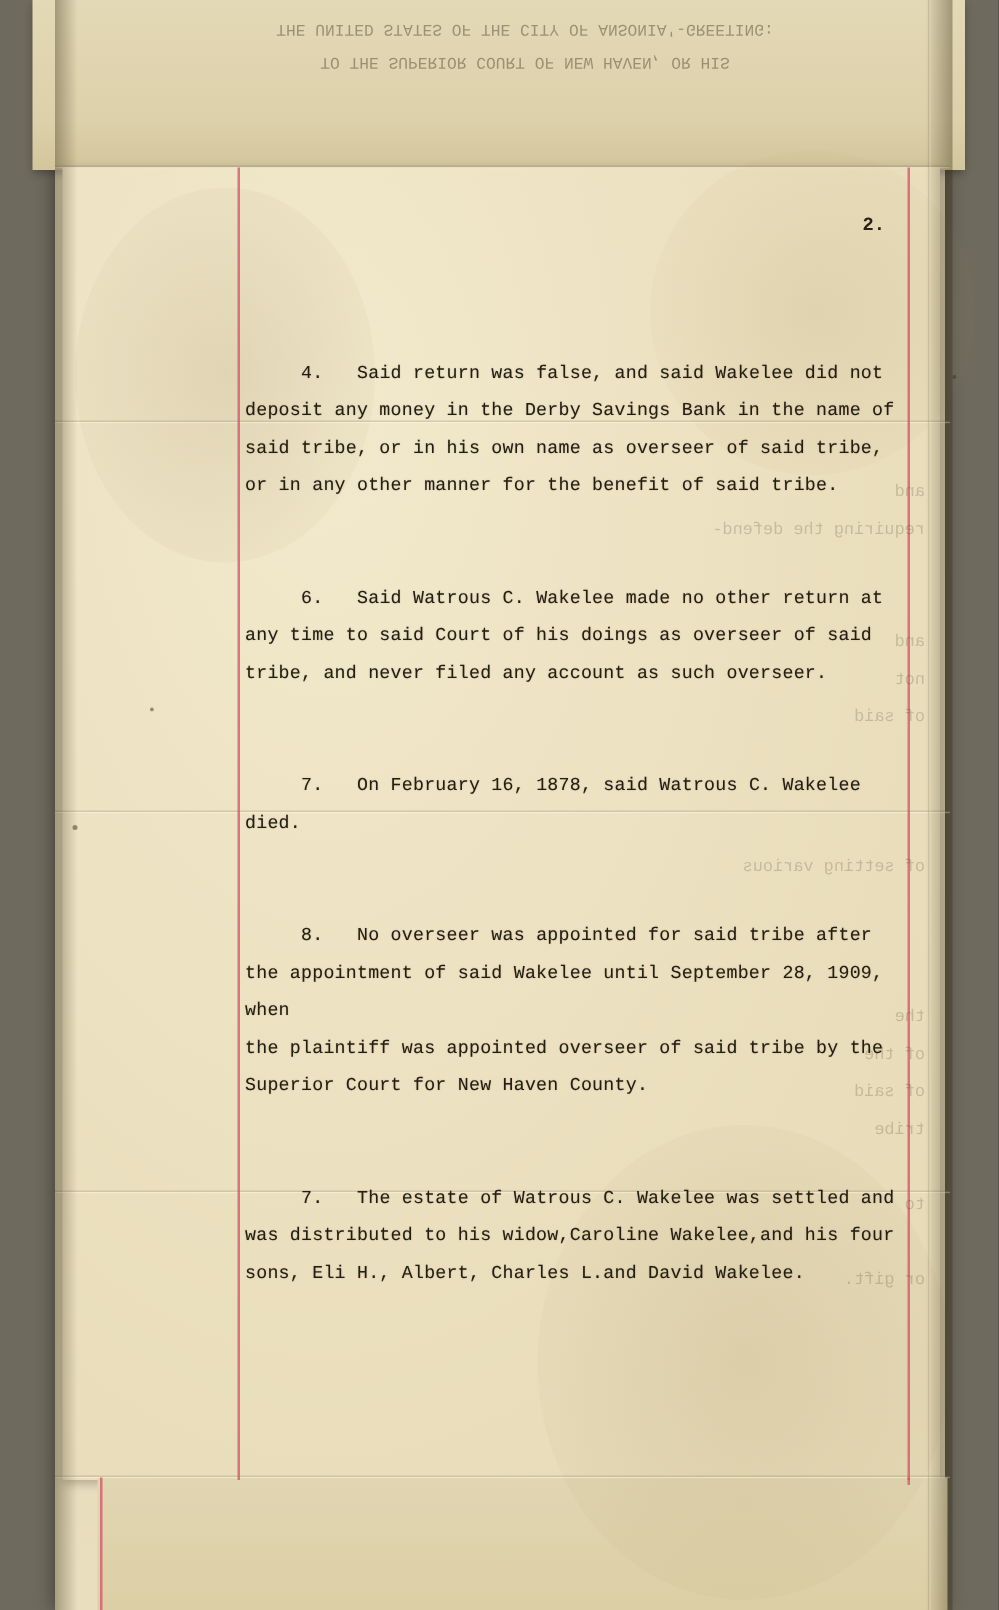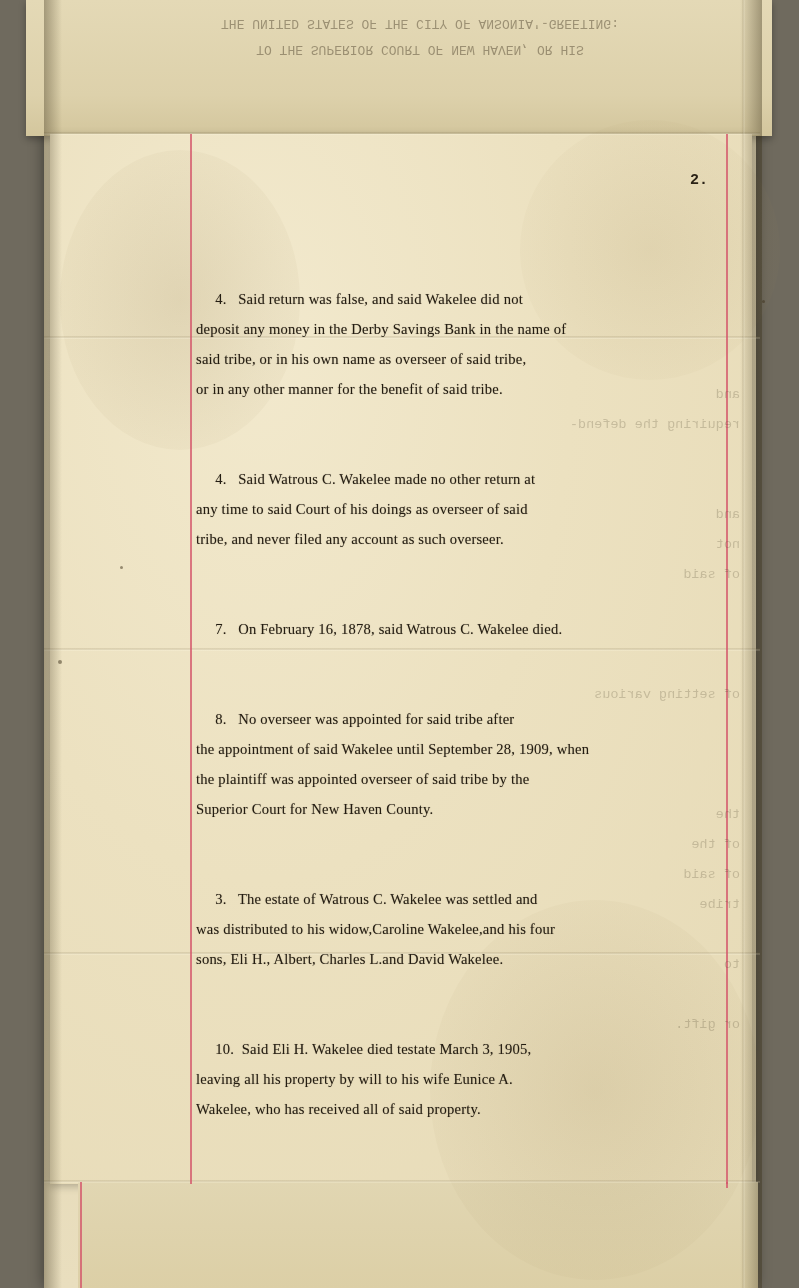--- a/index.html
+++ b/index.html
@@ -107,21 +107,20 @@
     color: #2a2216;
     font-family: "Liberation Mono", "DejaVu Sans Mono", monospace;
   }
   #body-text {
     left: 196px; top: 224px;
     width: 540px;
   }
   #body-text .para {
     margin: 0 0 0 0;
     white-space: pre-wrap;
-    font-family: Liberation Serif, serif;
   }
 
   
   .showthrough-top {
     position: absolute;
     left: 120px; top: 10px;
     width: 600px;
     transform: scaleY(-1);
     color: rgba(60,48,28,0.42);
     font-family: "Liberation Mono", "DejaVu Sans Mono", monospace;
@@ -206,34 +205,31 @@
 
 or gift.</div>
 
   <div id="page-number">2.</div>
 
   <div id="body-text" class="typed">
     <div class="para">     4.   Said return was false, and said Wakelee did not
 deposit any money in the Derby Savings Bank in the name of
 said tribe, or in his own name as overseer of said tribe,
 or in any other manner for the benefit of said tribe.</div>
-    <div class="para">     4.   Said Watrous C. Wakelee made no other return at
+    <div class="para">     6.   Said Watrous C. Wakelee made no other return at
 any time to said Court of his doings as overseer of said
 tribe, and never filed any account as such overseer.</div>
     <div class="para">     7.   On February 16, 1878, said Watrous C. Wakelee died.</div>
     <div class="para">     8.   No overseer was appointed for said tribe after
 the appointment of said Wakelee until September 28, 1909, when
 the plaintiff was appointed overseer of said tribe by the
 Superior Court for New Haven County.</div>
-    <div class="para">     3.   The estate of Watrous C. Wakelee was settled and
+    <div class="para">     7.   The estate of Watrous C. Wakelee was settled and
 was distributed to his widow,Caroline Wakelee,and his four
 sons, Eli H., Albert, Charles L.and David Wakelee.</div>
-    <div class="para">     10.  Said Eli H. Wakelee died testate March 3, 1905,
-leaving all his property by will to his wife Eunice A.
-Wakelee, who has received all of said property.</div>
     
     
   </div>
 
   <div class="speck" style="left:120px; top:566px; width:3px; height:3px;"></div>
   <div class="speck" style="left:58px; top:660px; width:4px; height:4px;"></div>
   <div class="speck" style="left:762px; top:300px; width:3px; height:3px;"></div>
 
 </div>
 

